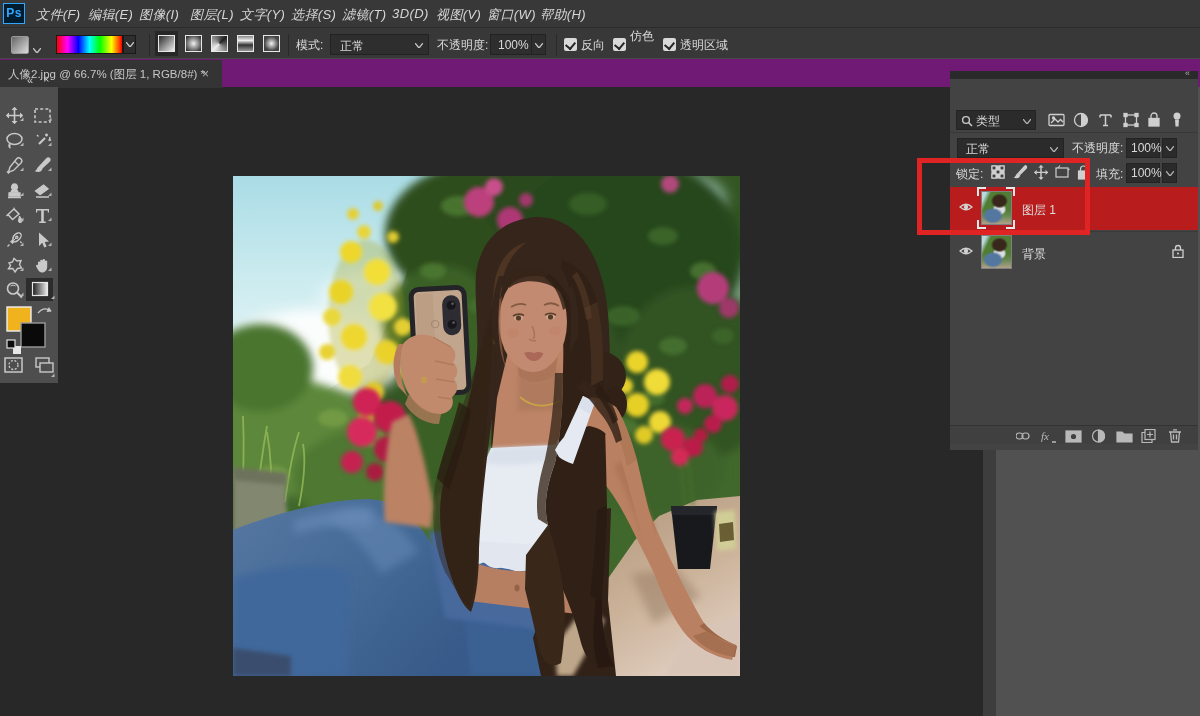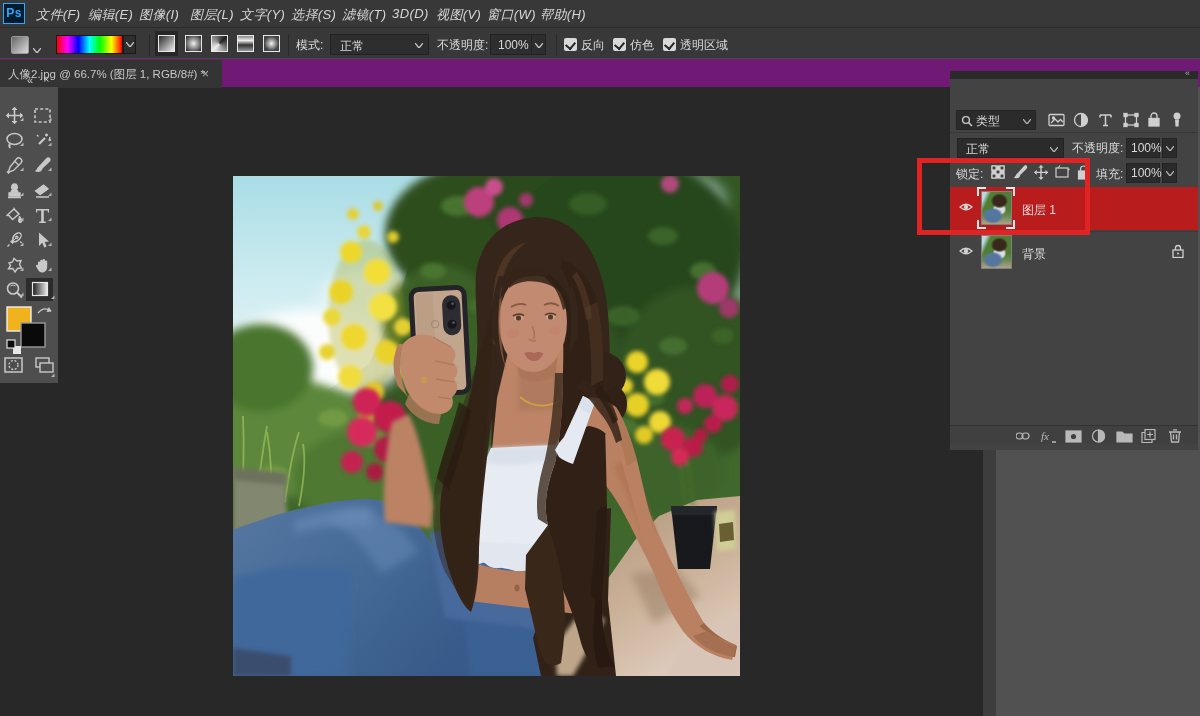--- a/index.html
+++ b/index.html
@@ -101,21 +101,21 @@
     <div style="position:absolute;left:490px;top:6px;width:42px;height:21px;background:#2e2e2e;border:1px solid #222">
         <span style="position:absolute;left:7px;top:3px">100%</span>
       </div>
     <div style="position:absolute;left:531px;top:6px;width:15px;height:21px;background:#2e2e2e;border:1px solid #222"><svg class="chev" style="margin:8px 3px" viewBox="0 0 8 5">
           <path d="M0 0 L4 5 L8 0" fill="none" stroke="#c2c2c2" stroke-width="1.4"></path>
         </svg></div>
     <div style="position:absolute;left:556px;top:6px;width:1px;height:22px;background:#2a2a2a"></div>
     <span class="cb" style="left:564px"></span>
       <span class="t" style="left:581px;top:9px">反向</span>
     <span class="cb" style="left:613px"></span>
-      <span class="t" style="left:630px;top:9px">仿色</span>
+      <span class="t" style="left:630px;top:0">仿色</span>
     <span class="cb" style="left:663px"></span>
       <span class="t" style="left:680px;top:9px">透明区域</span>
   </div>
   <div id="tabbar">
     <div id="doctab">
         <span style="position:absolute;left:8px;top:0;font-size:11.5px">人像2.jpg @ 66.7% (图层 1, RGB/8#) *</span>
         <span style="position:absolute;left:202px;top:0;color:#b5b5b5">×</span>
       </div>
   </div>
   <div id="canvas">

